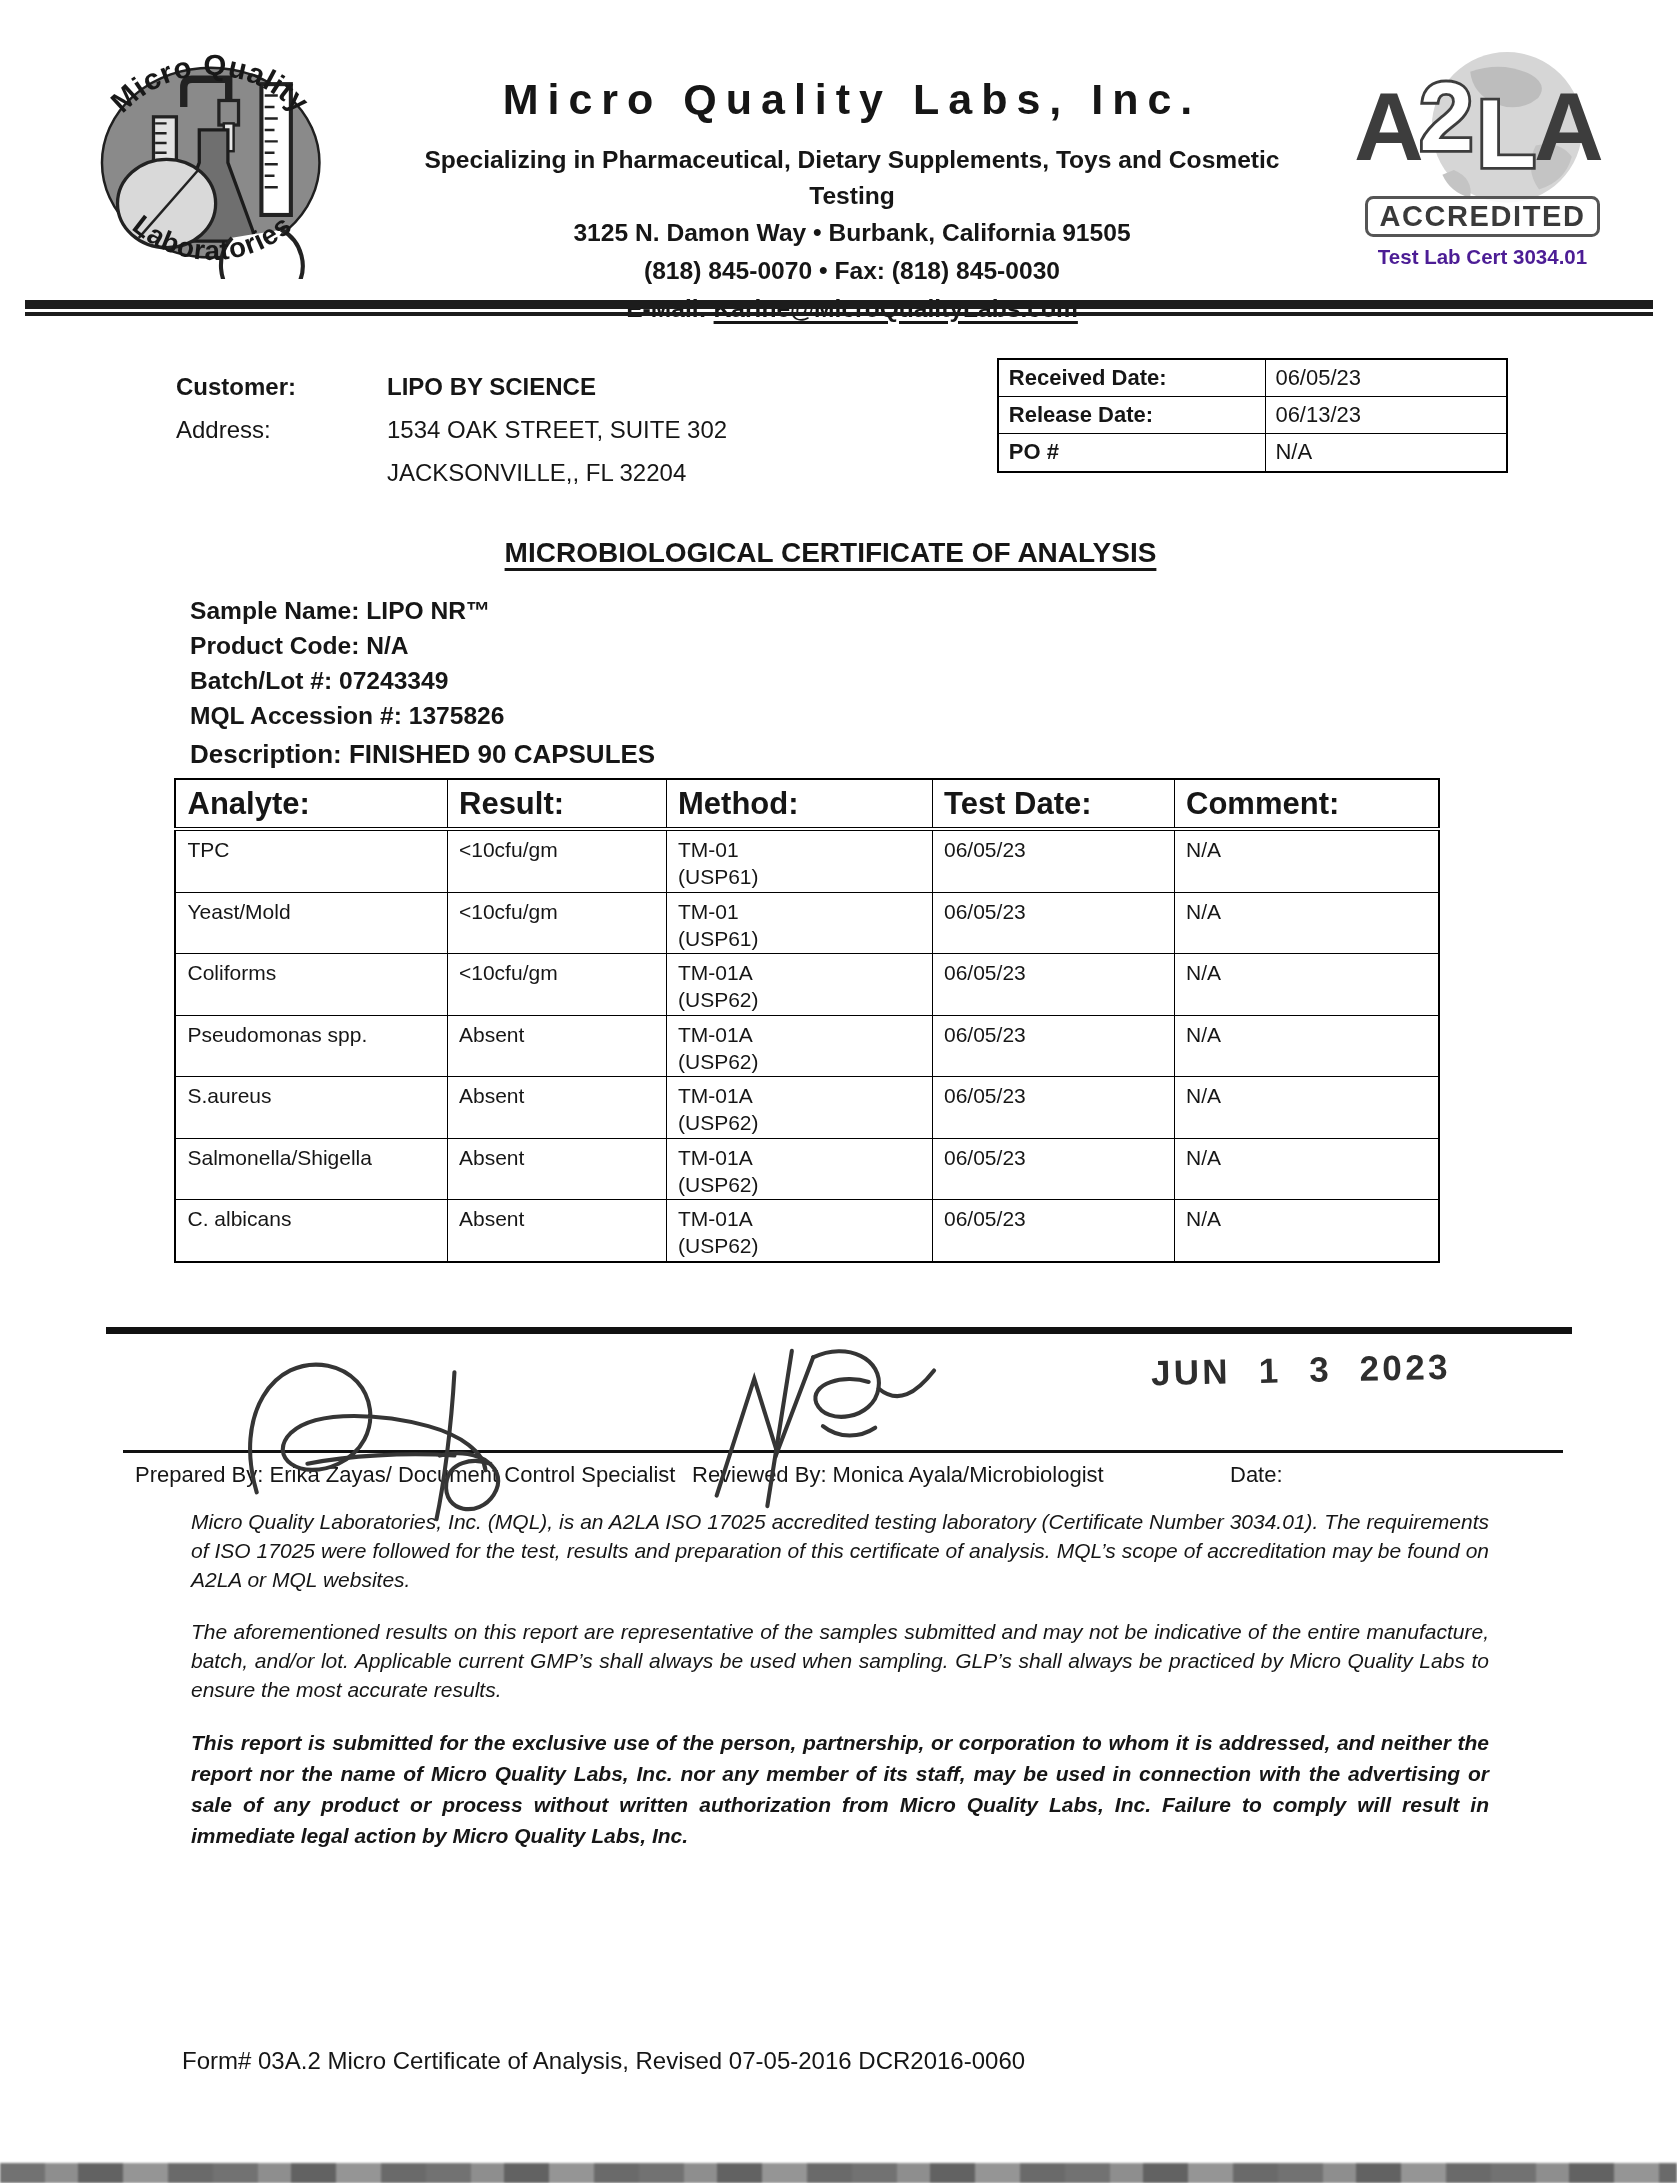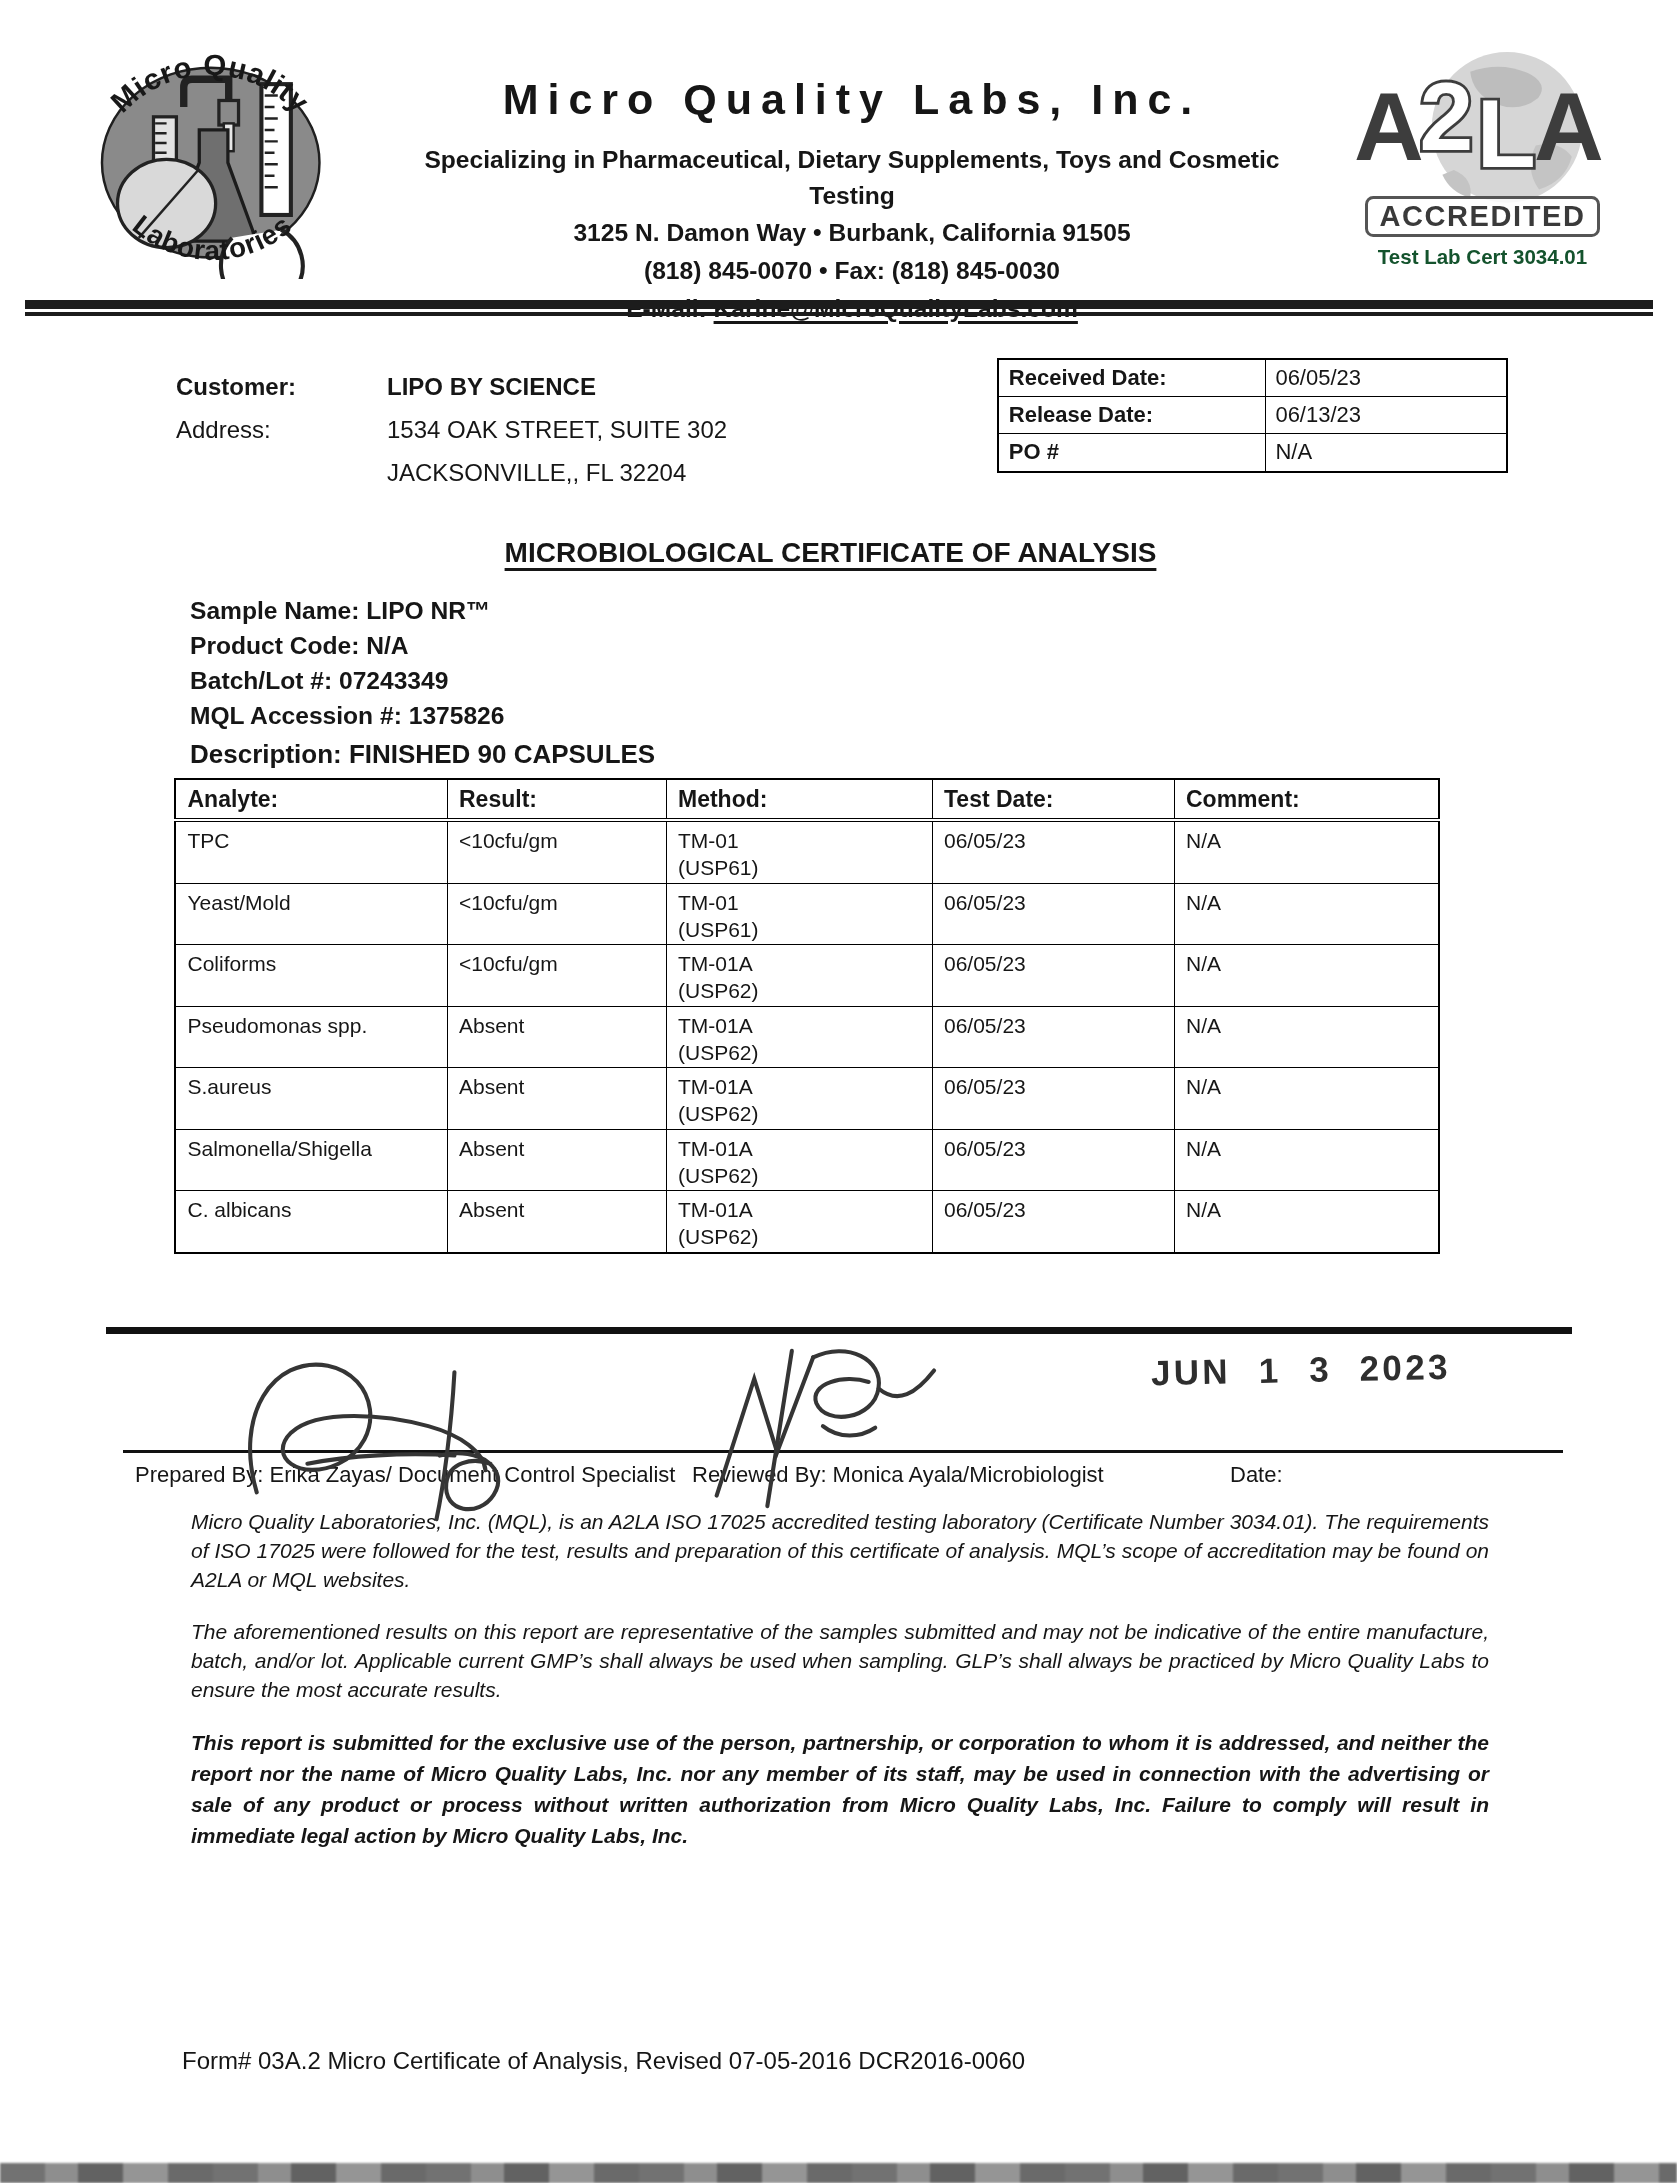--- a/index.html
+++ b/index.html
@@ -10,41 +10,41 @@
   
   .logo-wrap{position:absolute;left:75px;top:24.6px;width:278px;height:254px;}
   .header-center{position:absolute;left:385px;top:75px;width:934px;text-align:center;}
   .company-name{font-size:43px;font-weight:bold;letter-spacing:9px;white-space:nowrap;}
   .tagline{font-size:24.6px;font-weight:bold;margin-top:18px;line-height:36px;}
   .hline{font-size:24.6px;font-weight:bold;line-height:38px;}
   .email{text-decoration:underline;text-decoration-thickness:2.5px;text-underline-offset:4.1px;}
   .a2la{position:absolute;left:1331px;top:47px;width:303px;text-align:center;}
   .accredited-box{display:inline-block;border:3.3px solid #555;border-radius:8.2px;
     font-size:29px;font-weight:bold;letter-spacing:1.6px;color:#3a3a3a;padding:0.8px 11.5px;margin-top:-29.5px;background:rgba(255,255,255,.85);}
-  .cert-text{font-size:20.5px;font-weight:bold;color:#14532d;margin-top:8.2px;}
+  .cert-text{font-size:20.5px;font-weight:bold;color:#4c1d95;margin-top:8.2px;}
   .header-rule{position:absolute;left:24.6px;top:300px;width:1628px;}
   .rule-thick{height:9px;background:#1c1c1c;}
   .rule-thin{height:3.3px;background:#1c1c1c;margin-top:3.3px;}
   
   .customer{position:absolute;left:176px;top:365px;font-size:24px;line-height:43px;}
   .customer .row{display:flex;}
   .customer .lab{width:211px;}
   .bold{font-weight:bold;}
   .received-table{position:absolute;left:997px;top:358px;border-collapse:collapse;border:2.5px solid #000;font-size:22px;}
   .received-table td{border:1.6px solid #000;height:33px;padding:1.6px 9.8px;}
   .received-table td.lab{font-weight:bold;width:246px;}
   .received-table td.val{width:221px;}
   
   .coa-title{position:absolute;left:0;top:537px;width:1661px;text-align:center;font-size:28px;font-weight:bold;}
   .coa-title span{text-decoration:underline;text-decoration-thickness:2.5px;text-underline-offset:5.7px;}
   .sample-info{position:absolute;left:190px;top:593px;font-size:24.6px;font-weight:bold;line-height:35px;}
   .description{position:absolute;left:190px;top:739px;font-size:26px;font-weight:bold;}
   
   .results-table{position:absolute;left:174px;top:778px;border-collapse:collapse;border:2.5px solid #000;table-layout:fixed;}
-  .results-table th{border:1.6px solid #000;border-bottom:4.9px double #000;font-size:23px;text-align:left;padding:5.7px 11.5px;}
+  .results-table th{border:1.6px solid #000;border-bottom:4.9px double #000;font-size:31px;text-align:left;padding:5.7px 11.5px;}
   .results-table td{border:1.6px solid #000;font-size:21px;line-height:27px;vertical-align:top;padding:4.9px 11.5px 1.6px;height:54px;}
   
   .divider-thick{position:absolute;left:106px;top:1327px;width:1466px;height:7.4px;background:#111;}
   .sig-line{position:absolute;left:123px;top:1450px;width:1440px;height:2.5px;background:#111;}
   .sig1{position:absolute;left:209px;top:1333px;z-index:3;}
   .sig2{position:absolute;left:692px;top:1328px;z-index:3;}
   .date-stamp{position:absolute;left:1151px;top:1350px;font-size:35px;font-weight:bold;
     letter-spacing:3.3px;word-spacing:14.7px;color:#2e2e2e;transform:rotate(-1.2deg);white-space:nowrap;}
   .sig-labels{position:absolute;left:135px;top:1462px;width:1474px;height:33px;font-size:22px;}
   .sig-labels span{position:absolute;white-space:nowrap;}

